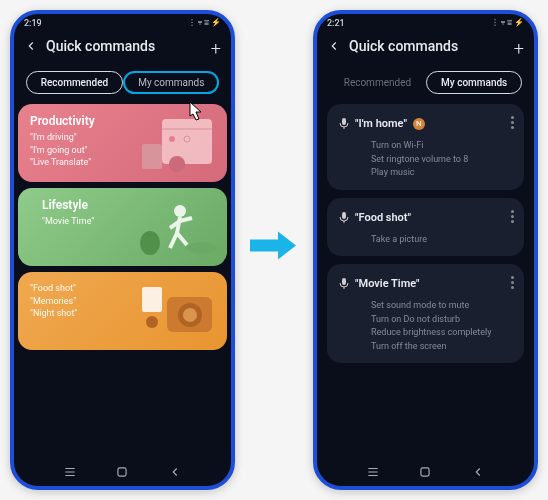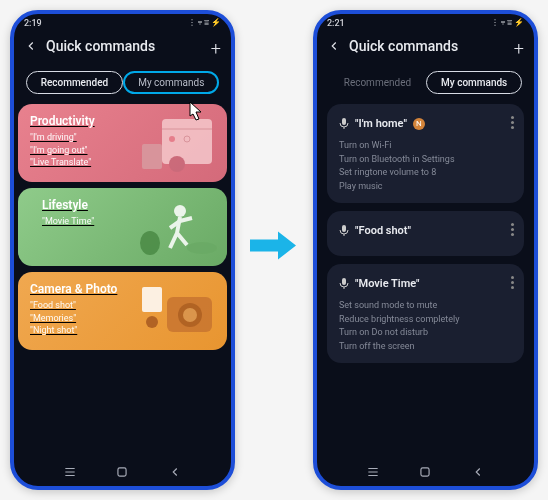--- a/index.html
+++ b/index.html
@@ -68,21 +68,20 @@
     padding: 4px 13px;
   }
   .content { flex: 1; overflow: hidden; padding: 0 4px; }
   .card {
     height: 78px;
     border-radius: 14px;
     margin-bottom: 6px;
     padding: 10px 12px;
     position: relative;
     overflow: hidden;
-    text-decoration: underline;
   }
   .card.productivity { background: linear-gradient(135deg, #e8818e 0%, #d46a7a 100%); }
   .card.routine { background: linear-gradient(135deg, #5a9bb0 0%, #3d7d95 100%); }
   .card.lifestyle { background: linear-gradient(135deg, #8fcb8a 0%, #6aaa65 100%); padding-left: 24px; }
   .card.camera { background: linear-gradient(135deg, #f0a850 0%, #e89530 100%); }
   .card-title { color: #fff; font-size: 12px; font-weight: 600; margin-bottom: 3px; }
   .card-sub { color: rgba(255,255,255,0.95); font-size: 9px; line-height: 1.4; }
   .card-illus {
     position: absolute;
     right: 5px;
@@ -103,21 +102,21 @@
   .badge {
     background: #d4843a; color: #fff; border-radius: 50%;
     width: 12px; height: 12px; font-size: 8px; text-align: center;
     line-height: 12px;
   }
   .dots {
     position: absolute; right: 10px; top: 12px; color: #888;
     display: flex; flex-direction: column; gap: 2px;
   }
   .dots span { width: 3px; height: 3px; background: #888; border-radius: 50%; }
-  .dark-sub { color: #858a98; font-size: 9px; line-height: 1.5; }
+  .dark-sub { color: #858a98; font-size: 9px; line-height: 1.5; margin-left: 32px; }
   .navbar {
     height: 26px;
     display: flex;
     justify-content: space-around;
     align-items: center;
     padding: 0 30px;
   }
   .nav-btn { color: #a8acb8; }
   .arrow {
     position: absolute;
@@ -180,21 +179,20 @@
       <svg class="card-illus" viewBox="0 0 90 68">
         <ellipse cx="70" cy="55" rx="15" ry="6" fill="#6aaa65"></ellipse>
         <circle cx="48" cy="18" r="6" fill="#fff"></circle>
         <path d="M48 24 L45 40 L38 55 M45 40 L55 52" stroke="#fff" stroke-width="4" fill="none"></path>
         <path d="M48 28 L38 35 M48 28 L60 25" stroke="#fff" stroke-width="4"></path>
         <ellipse cx="18" cy="50" rx="10" ry="12" fill="#4a8a45"></ellipse>
       </svg>
     </div>
 
     <div class="card camera">
-      <div class="card-title">Camera &amp; Photo</div>
       <div class="card-sub">"Food shot"</div>
       <div class="card-sub">"Memories"</div>
       <div class="card-sub">"Night shot"</div>
       <svg class="card-illus" viewBox="0 0 90 68">
         <rect x="35" y="20" width="45" height="35" fill="#c87530" rx="6"></rect>
         <circle cx="58" cy="38" r="12" fill="#a85a20"></circle>
         <circle cx="58" cy="38" r="7" fill="#d89550"></circle>
         <rect x="10" y="10" width="20" height="25" fill="#fff" rx="2"></rect>
         <circle cx="20" cy="45" r="6" fill="#a85a20"></circle>
       </svg>
@@ -261,62 +259,62 @@
         </span>
         <span class="dark-title">"I'm home"</span>
         <span class="badge">N</span>
       </div>
       <div class="dots">
           <span></span>
           <span></span>
           <span></span>
         </div>
       <div class="dark-sub">Turn on Wi-Fi</div>
-      <div class="dark-sub">Turn on Bluetooth in Settings</div>
       <div class="dark-sub">Set ringtone volume to 8</div>
       <div class="dark-sub">Play music</div>
     </div>
 
     <div class="dark-card">
       <div class="dark-card-header">
         <span>
           <svg width="10" height="12" viewBox="0 0 10 12">
               <rect x="3" y="1" width="4" height="7" rx="2" fill="#ccc"></rect>
               <path d="M1 6 Q1 10 5 10 Q9 10 9 6" stroke="#ccc" fill="none"></path>
               <line x1="5" y1="10" x2="5" y2="12" stroke="#ccc"></line>
             </svg>
         </span>
         <span class="dark-title">"Food shot"</span>
       </div>
       <div class="dots">
           <span></span>
           <span></span>
           <span></span>
         </div>
+      <div class="dark-sub">Take a picture</div>
     </div>
 
     <div class="dark-card">
       <div class="dark-card-header">
         <span>
           <svg width="10" height="12" viewBox="0 0 10 12">
               <rect x="3" y="1" width="4" height="7" rx="2" fill="#ccc"></rect>
               <path d="M1 6 Q1 10 5 10 Q9 10 9 6" stroke="#ccc" fill="none"></path>
               <line x1="5" y1="10" x2="5" y2="12" stroke="#ccc"></line>
             </svg>
         </span>
         <span class="dark-title">"Movie Time"</span>
       </div>
       <div class="dots">
           <span></span>
           <span></span>
           <span></span>
         </div>
       <div class="dark-sub">Set sound mode to mute</div>
+      <div class="dark-sub">Turn on Do not disturb</div>
       <div class="dark-sub">Reduce brightness completely</div>
-      <div class="dark-sub">Turn on Do not disturb</div>
       <div class="dark-sub">Turn off the screen</div>
     </div>
 
   </div>
   <div class="navbar">
     <span class="nav-btn">
       <svg width="14" height="14" viewBox="0 0 24 24" fill="none" stroke="currentColor" stroke-width="2">
           <path d="M4 6h16M4 12h16M4 18h16"></path>
         </svg>
     </span>

